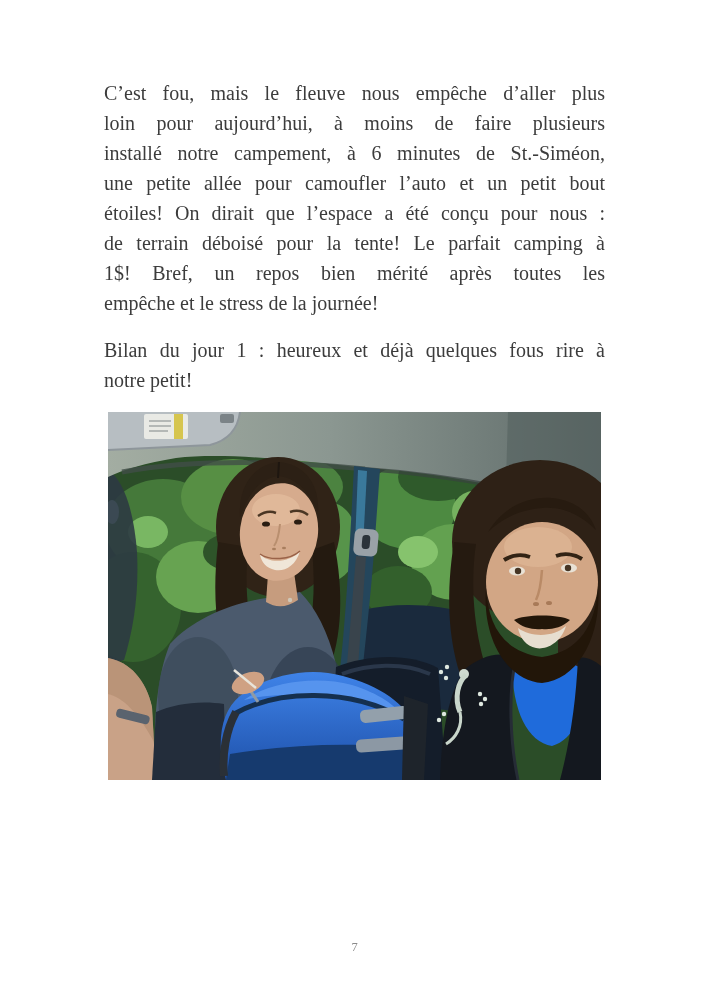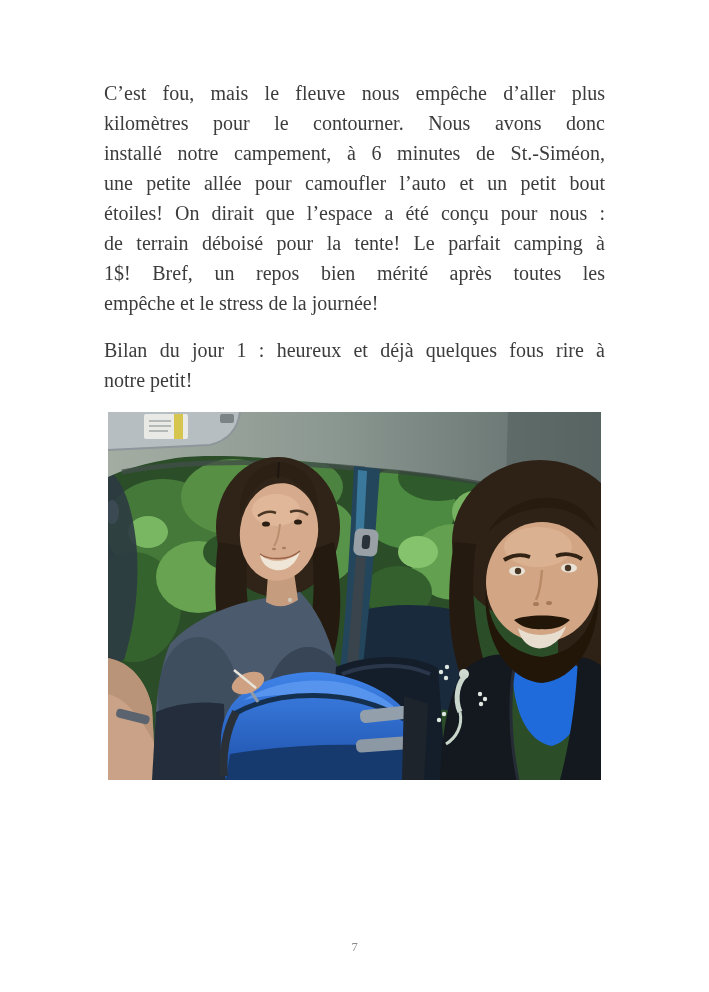--- a/index.html
+++ b/index.html
@@ -22,21 +22,21 @@
   }
 </style>
 </head>
 <body>
 
 <div class="page">
   <div class="content">
 
     <div class="para">
       <div class="line">C’est fou, mais le fleuve nous empêche d’aller plus</div>
-      <div class="line">kilomètres pour le contourner. Nous avons donc</div>
+      <div class="line">loin pour aujourd’hui, à moins de faire plusieurs</div>
       <div class="line">installé notre campement, à 6 minutes de St.-Siméon,</div>
       <div class="line">une petite allée pour camoufler l’auto et un petit bout</div>
       <div class="line">étoiles! On dirait que l’espace a été conçu pour nous :</div>
       <div class="line">de terrain déboisé pour la tente! Le parfait camping à</div>
       <div class="line">1$! Bref, un repos bien mérité après toutes les</div>
       <div class="line last">empêche et le stress de la journée!</div>
     </div>
 
     <div class="para">
       <div class="line">Bilan du jour 1 : heureux et déjà quelques fous rire à</div>

